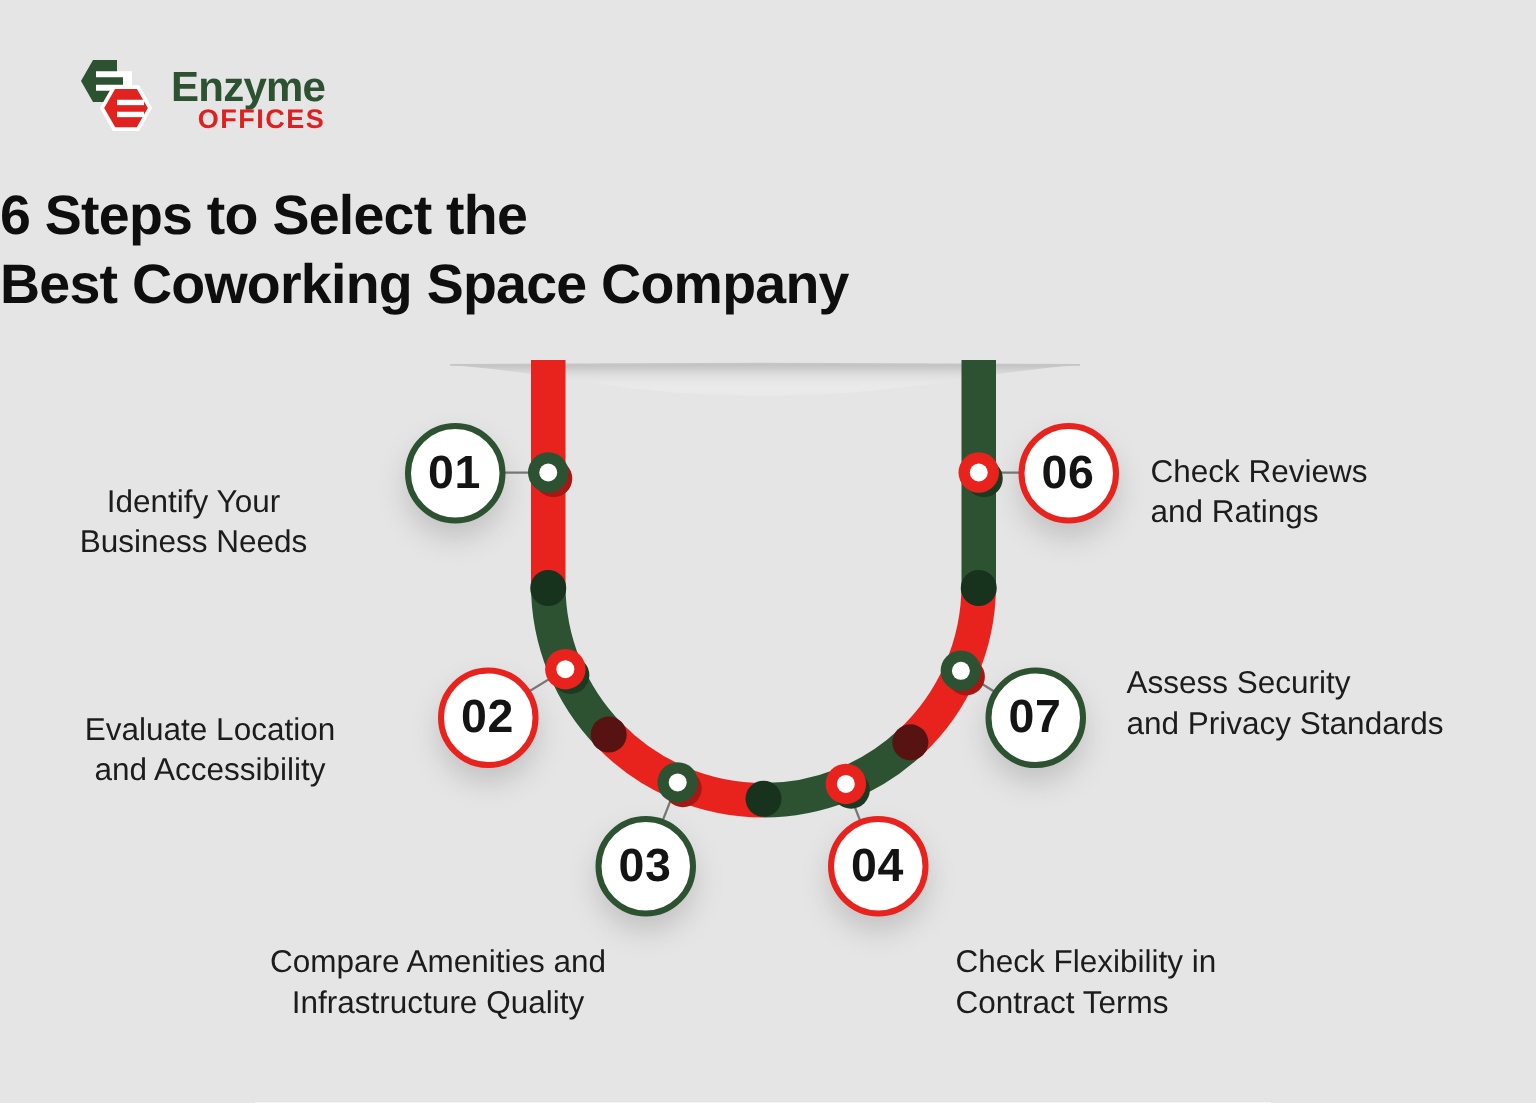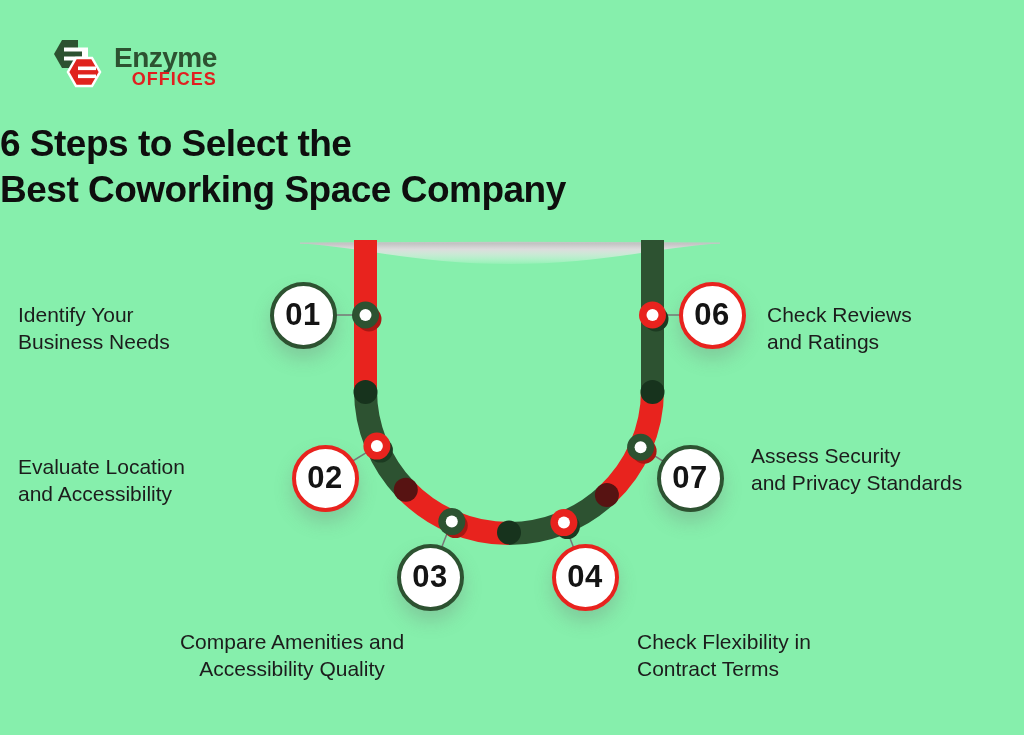--- a/index.html
+++ b/index.html
@@ -10,21 +10,21 @@
     --node-shadow-on-red:#a81713;
     --node-shadow-on-green:#1c3a21;
     --logo-green:#2d5231;
     --logo-red:#e02020;
     --title-color:#0e0e0e;
     --label-color:#1c1c1c;
     --connector-gray:#777777;
   }
   html,body{margin:0;padding:0;background:#fff;}
   body{font-family:"Liberation Sans","DejaVu Sans",sans-serif;}
-  .page{position:relative;width:1024px;height:735px;background:#86efac;overflow:hidden;}
+  .page{position:relative;width:1024px;height:735px;background:#e5e5e5;overflow:hidden;}
 
   
   .logo{position:absolute;left:54px;top:38px;display:flex;align-items:center;gap:10px;}
   .logo-icon{width:50px;height:54px;flex:0 0 auto;}
   .logo-text{display:flex;flex-direction:column;align-items:flex-end;}
   .logo-name{font-size:28px;font-weight:700;color:var(--logo-green);letter-spacing:-0.5px;line-height:30px;}
   .logo-suffix{font-size:18px;font-weight:700;color:var(--logo-red);letter-spacing:1px;line-height:15px;margin-top:-1px;}
 
   
   .title{position:absolute;left:0;top:121px;width:1024px;text-align:left;color:var(--title-color);
@@ -40,21 +40,21 @@
   
   .step-circle{position:absolute;width:67px;height:67px;border-radius:50%;background:#ffffff;
                box-sizing:border-box;display:flex;align-items:center;justify-content:center;
                font-size:31px;font-weight:700;color:#141414;letter-spacing:0.5px;
                box-shadow:0 10px 18px rgba(110,110,110,0.28);}
   .accent-green{border:4px solid var(--ribbon-green);}
   .accent-red{border:4px solid var(--ribbon-red);}
 
   
   .step-label{position:absolute;font-size:21px;line-height:27px;color:var(--label-color);font-weight:400;}
-  .align-right{text-align:left;}
+  .align-right{text-align:center;margin-top:20px;}
   .align-left{text-align:left;}
   .align-center{text-align:center;}
 </style>
 </head>
 <body>
 
 <div class="page">
 
   <div class="logo">
     <svg class="logo-icon" viewBox="0 0 50 54">
@@ -164,21 +164,21 @@
   <div class="step-label align-right" style="left:18px;top:301px;width:222px;">
     <div>Identify Your</div>
     <div>Business Needs</div>
   </div>
   <div class="step-label align-right" style="left:18px;top:453px;width:244px;">
     <div>Evaluate Location</div>
     <div>and Accessibility</div>
   </div>
   <div class="step-label align-center" style="left:146px;top:628px;width:292px;">
     <div>Compare Amenities and</div>
-    <div>Accessibility Quality</div>
+    <div>Infrastructure Quality</div>
   </div>
   <div class="step-label align-left" style="left:601px;top:628px;width:250px;margin-left:36px;">
     <div>Check Flexibility in</div>
     <div>Contract Terms</div>
   </div>
   <div class="step-label align-left" style="left:751px;top:442px;width:260px;">
     <div>Assess Security</div>
     <div>and Privacy Standards</div>
   </div>
   <div class="step-label align-left" style="left:767px;top:301px;width:210px;">

